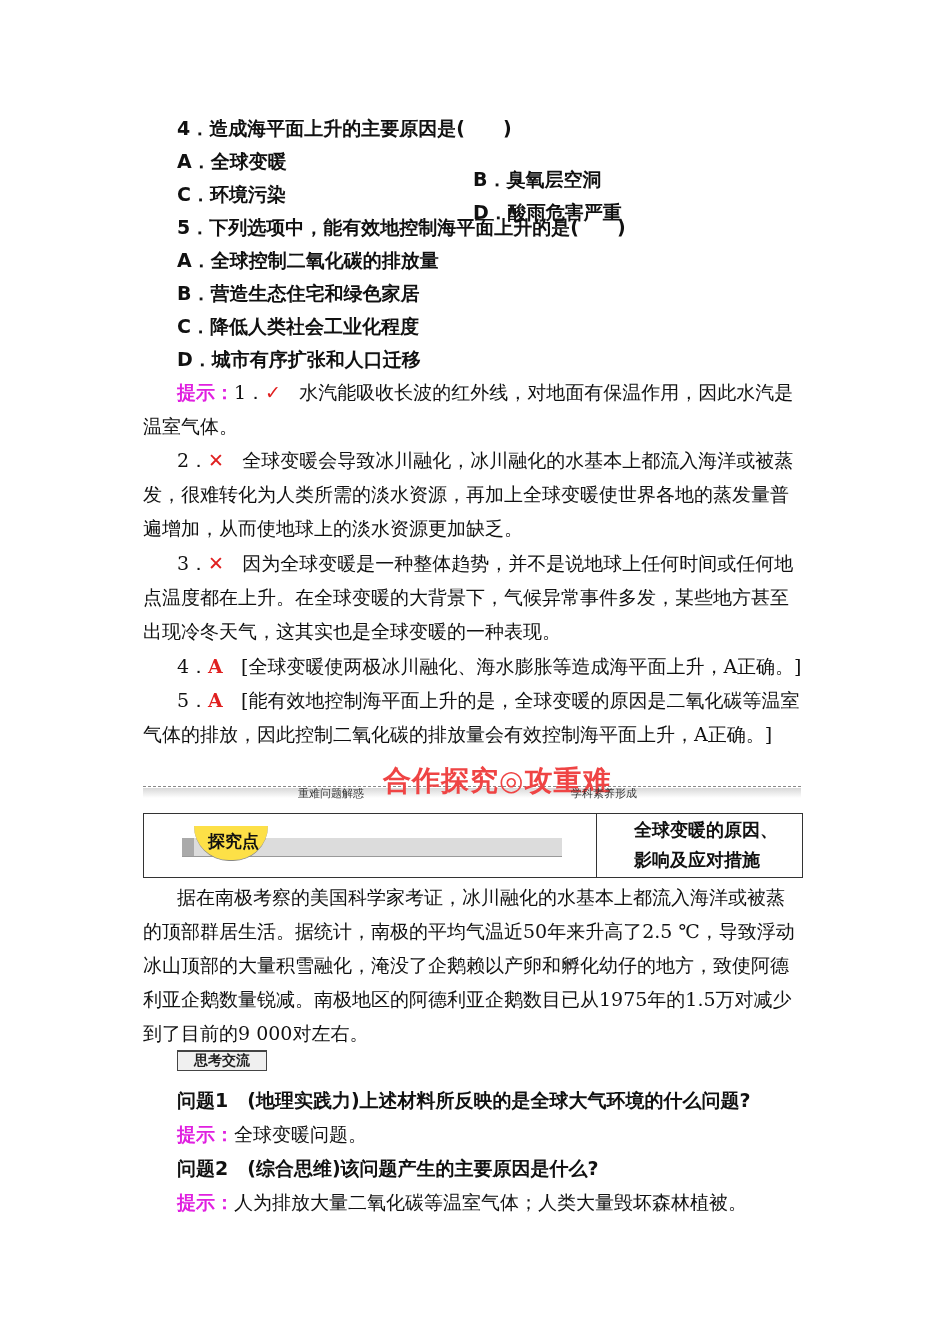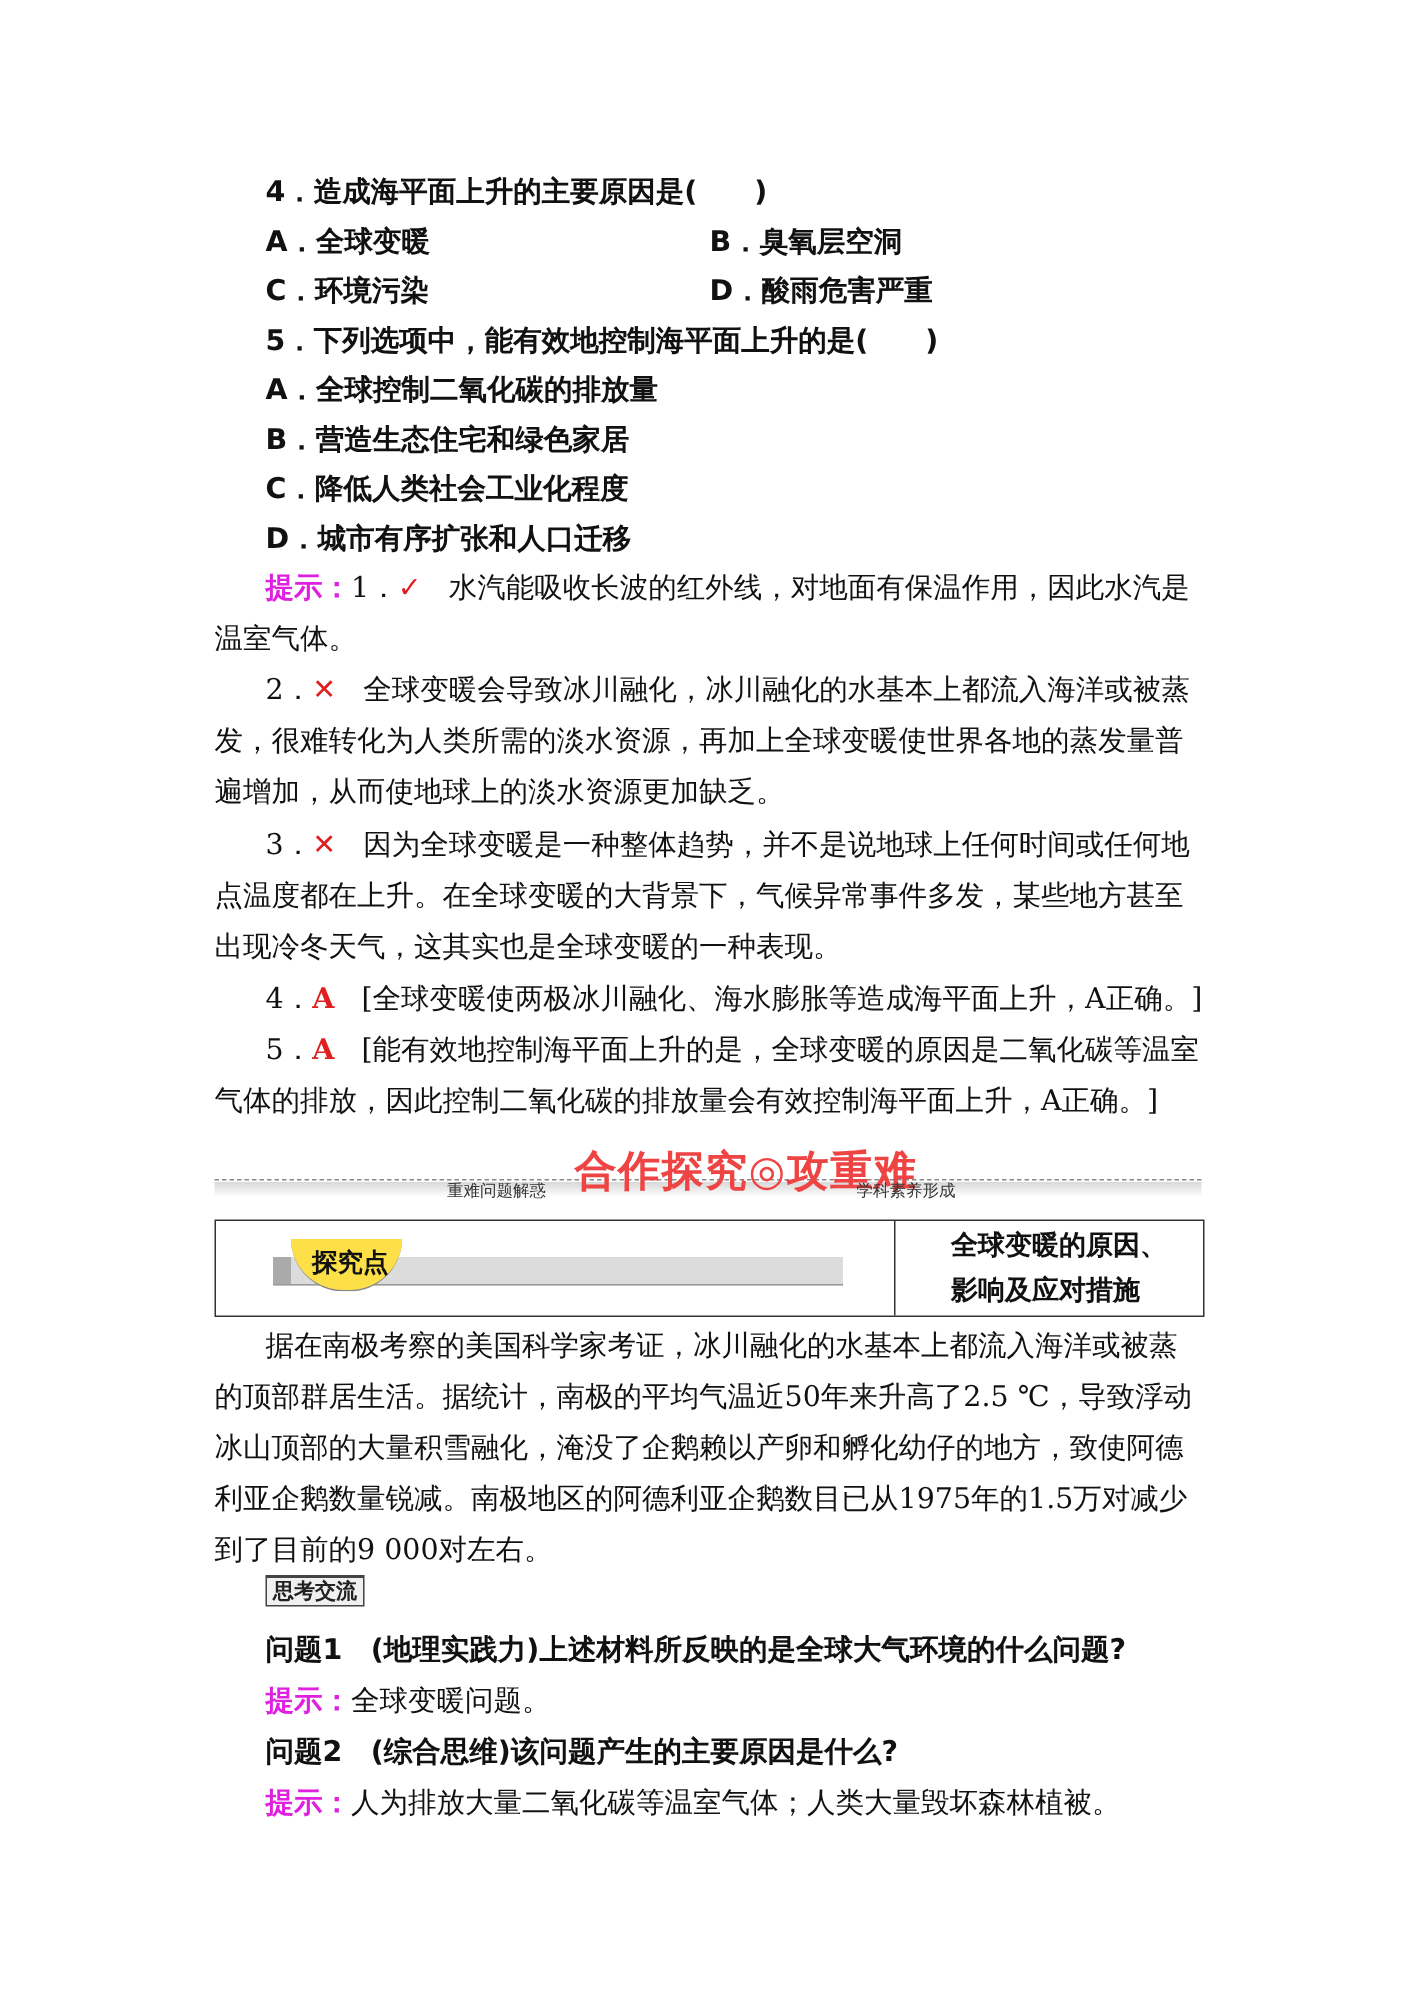--- a/index.html
+++ b/index.html
@@ -1,42 +1,42 @@
 <!DOCTYPE html>
 <html><head>
 <meta charset="utf-8">
 <style>
   html, body { margin:0; padding:0; background:#ffffff; }
   body { width:950px; height:1344px; position:relative; overflow:hidden;
          font-family:"DejaVu Serif","Liberation Serif",serif; color:#111; }
   .line { position:absolute; left:143px; font-size:19px; line-height:24px; white-space:nowrap; }
   .bold { font-family:"DejaVu Sans","Liberation Sans",sans-serif; font-weight:bold; }
   .ind { left:177px; }
-  .colB { position:absolute; left:473px; }
+  .colB { position:absolute; left:473px;margin-top:18px; }
   .hint { color:#e020e0; font-family:"DejaVu Sans","Liberation Sans",sans-serif; font-weight:bold; }
   .red { color:#e02020; }
   .redb { color:#e02020; font-weight:bold; }
   .banner { position:absolute; left:143px; top:762px; width:658px; height:34px; }
   .banner .dash { position:absolute; left:0; right:0; top:24px; border-top:1px dashed #888; }
   .banner .shade { position:absolute; left:0; right:0; top:26px; height:10px;
          background:linear-gradient(#d8d8d8,#ffffff); }
   .banner .small { position:absolute; top:24px; font-size:11px; color:#333; }
   .banner .big { position:absolute; left:240px; top:0px; font-size:28px; font-weight:bold; color:#ef4444;
          font-family:"DejaVu Sans","Liberation Sans",sans-serif; letter-spacing:1px; }
   .box { position:absolute; left:143px; top:813px; width:660px; height:65px; border:1px solid #333; box-sizing:border-box; }
   .box .divider { position:absolute; left:452px; top:0; bottom:0; border-left:1px solid #333; }
   .box .bar { position:absolute; left:38px; top:24px; width:380px; height:18px; background:#dcdcdc; border-bottom:1px solid #999; }
   .box .bar-left { position:absolute; left:38px; top:24px; width:12px; height:18px; background:#aaa; }
   .box .oval { position:absolute; left:50px; top:12px; width:74px; height:34px; border-radius:0 0 40px 40px;
          background:#fde047; border-bottom:1px solid #888; }
   .box .oval span { position:absolute; left:14px; top:4px; font-size:17px; font-weight:bold; }
   .box .rtitle { position:absolute; left:488px; font-size:18px; font-weight:bold;
          font-family:Liberation Mono, monospace; }
   .tag { position:absolute; left:177px; top:1050px; font-size:14px; font-weight:bold; color:#222;
-         border:1px solid #444; border-top-width:2px; padding:0 4px; background:#f0f0f0;
+         border:1px solid #444; border-top-width:2px; padding:0 16px; background:#f0f0f0;
          font-family:Liberation Sans, sans-serif; }
 </style>
 </head>
 <body>
 
 <div class="line ind bold" style="top:116px">4．造成海平面上升的主要原因是(　　)</div>
 <div class="line ind bold" style="top:149px;width:600px">
   <span>A．全球变暖</span>
   <span class="colB" style="left:296px">B．臭氧层空洞</span>
 </div>

